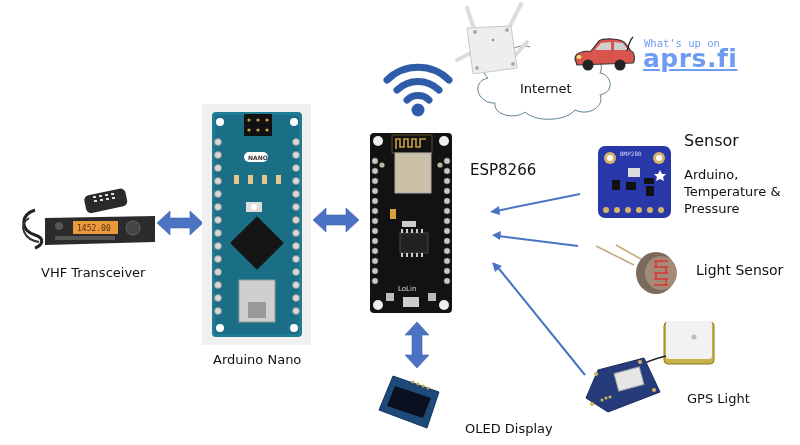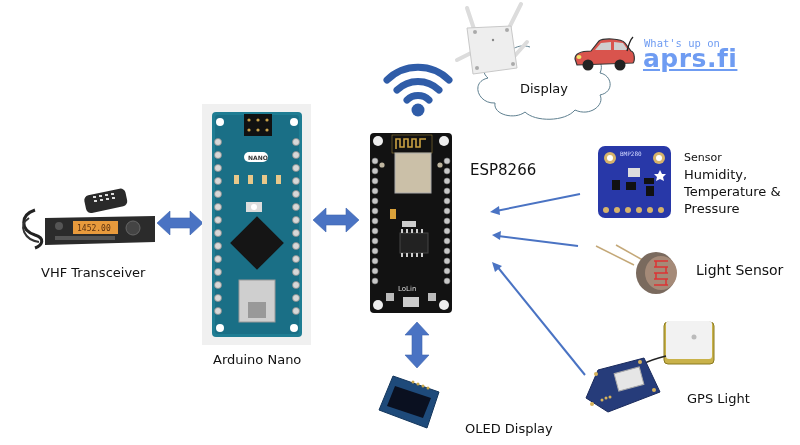--- a/index.html
+++ b/index.html
@@ -9,21 +9,21 @@
   .aprs-small{position:absolute;font-family:"DejaVu Sans Mono","Liberation Mono",monospace;font-weight:normal;color:#6f9cf2;font-size:10.5px;}
   .aprs-big{position:absolute;font-family:"DejaVu Sans","Liberation Sans",sans-serif;font-weight:bold;color:#6f9cf2;font-size:25px;letter-spacing:0.5px;text-decoration:underline;}
   svg{position:absolute;overflow:visible;}
 </style>
 </head>
 <body>
 
 <svg style="left:0;top:0" width="800" height="445">
   <path d="M530,47 C515,42 505,55 500,62 C488,56 478,70 488,78 C470,82 478,104 495,103 C493,115 515,120 525,112 C535,122 565,122 575,110 C590,117 605,105 600,95 C615,92 612,75 600,73 C605,62 595,55 588,57" fill="#ffffff" stroke="#5f8090" stroke-width="1"></path>
 </svg>
-<div class="label" style="left:520px;top:80px;font-size:13px">Display</div>
+<div class="label" style="left:520px;top:80px;font-size:13px">Internet</div>
 
 <svg style="left:445px;top:2px" width="75" height="75">
   <line x1="22" y1="6" x2="30" y2="30" stroke="#dcdcdc" stroke-width="4" stroke-linecap="round"></line>
   <line x1="76" y1="2" x2="62" y2="30" stroke="#dcdcdc" stroke-width="4" stroke-linecap="round"></line>
   <line x1="12" y1="58" x2="28" y2="50" stroke="#dcdcdc" stroke-width="4" stroke-linecap="round"></line>
   <line x1="82" y1="40" x2="66" y2="58" stroke="#dcdcdc" stroke-width="4" stroke-linecap="round"></line>
   <path d="M22,26 L66,24 L72,66 L28,72 Z" fill="#eeeeee" stroke="#c8c8c8" stroke-width="1"></path>
   <circle cx="48" cy="38" r="1.2" fill="#888"></circle>
   <circle cx="30" cy="30" r="2" fill="#aaa"></circle>
     <circle cx="62" cy="28" r="2" fill="#aaa"></circle>
@@ -247,22 +247,22 @@
   <g fill="#d6b36a">
       <circle cx="8" cy="64" r="3"></circle>
       <circle cx="19" cy="64" r="3"></circle>
       <circle cx="30" cy="64" r="3"></circle>
       <circle cx="41" cy="64" r="3"></circle>
       <circle cx="52" cy="64" r="3"></circle>
       <circle cx="63" cy="64" r="3"></circle>
     </g>
   <path d="M62,24 l2,4 4,0 -3,3 1,4 -4,-2 -4,2 1,-4 -3,-3 4,0 Z" fill="#fff"></path>
 </svg>
-<div class="label" style="left:684px;top:149px;font-size:11px">Sensor</div>
-<div class="label" style="left:684px;top:166px;font-size:13px">Humidity,</div>
+<div class="label" style="left:684px;top:132px;font-size:16px">Sensor</div>
+<div class="label" style="left:684px;top:166px;font-size:13px">Arduino,</div>
 <div class="label" style="left:684px;top:183px;font-size:13px">Temperature &amp;</div>
 <div class="label" style="left:684px;top:200px;font-size:13px">Pressure</div>
 
 <svg style="left:590px;top:243px" width="90" height="55">
   <line x1="6" y1="3" x2="44" y2="22" stroke="#c4a878" stroke-width="1.5"></line>
   <line x1="26" y1="2" x2="58" y2="20" stroke="#c4a878" stroke-width="1.5"></line>
   <ellipse cx="66" cy="30" rx="20" ry="21" fill="#7a6a5e"></ellipse>
   <ellipse cx="71" cy="30" rx="16" ry="17" fill="#a58a78"></ellipse>
   <path d="M64,18 L78,18 M64,24 L78,24 M64,30 L78,30 M64,36 L78,36 M64,42 L78,42 M66,18 L66,24 M76,24 L76,30 M66,30 L66,36 M76,36 L76,42" stroke="#d33" stroke-width="1.5" fill="none"></path>
 </svg>

